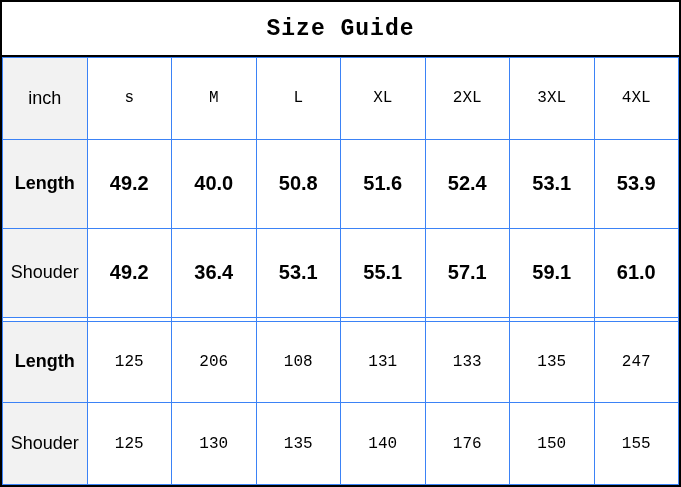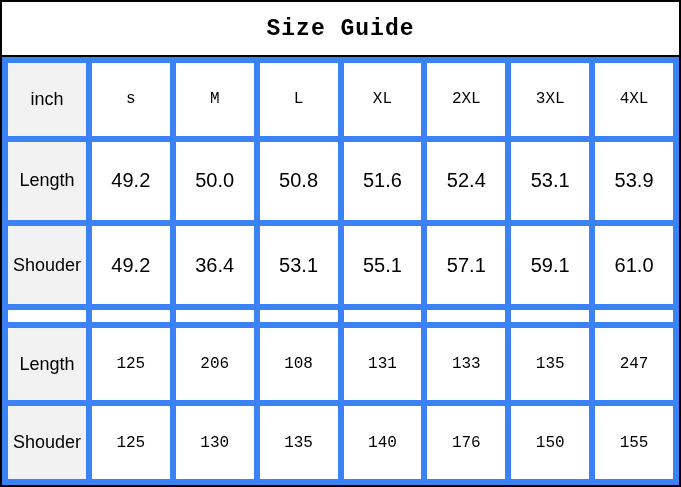--- a/index.html
+++ b/index.html
@@ -28,41 +28,42 @@
     font-size: 23px;
     letter-spacing: 1px;
   }
   .size-table {
     flex: 1 1 auto;
     width: 100%;
     border-collapse: collapse;
     table-layout: fixed;
   }
   .size-table td {
-    border: 6px solid #3b82f6;
+    border: 1px solid #3b82f6;
     text-align: center;
     vertical-align: middle;
     padding: 0;
     overflow: hidden;
     white-space: nowrap;
   }
   .label-cell {
     background: #f2f2f2;
     font-family: "Liberation Sans", sans-serif;
     font-size: 18px;
   }
   .label-cell.spacer {
     background: #ffffff;
   }
   .bold {
-    font-weight: normal;
+    font-weight: bold;
   }
   .sans {
     font-family: "Liberation Sans", sans-serif;
     font-size: 20px;
+    font-weight: bold;
   }
   .mono {
     font-family: "Liberation Mono", monospace;
     font-size: 16px;
   }
   .footer-row {
     flex: 0 0 50px;
     display: flex;
     align-items: center;
     justify-content: center;
@@ -85,21 +86,21 @@
           <td class="mono">M</td>
           <td class="mono">L</td>
           <td class="mono">XL</td>
           <td class="mono">2XL</td>
           <td class="mono">3XL</td>
           <td class="mono">4XL</td>
         </tr>
         <tr>
           <td class="label-cell bold">Length</td>
           <td class="sans">49.2</td>
-          <td class="sans">50.0</td>
+          <td class="sans">40.0</td>
           <td class="sans">50.8</td>
           <td class="sans">51.6</td>
           <td class="sans">52.4</td>
           <td class="sans">53.1</td>
           <td class="sans">53.9</td>
         </tr>
         <tr>
           <td class="label-cell">Shouder</td>
           <td class="sans">49.2</td>
           <td class="sans">36.4</td>

